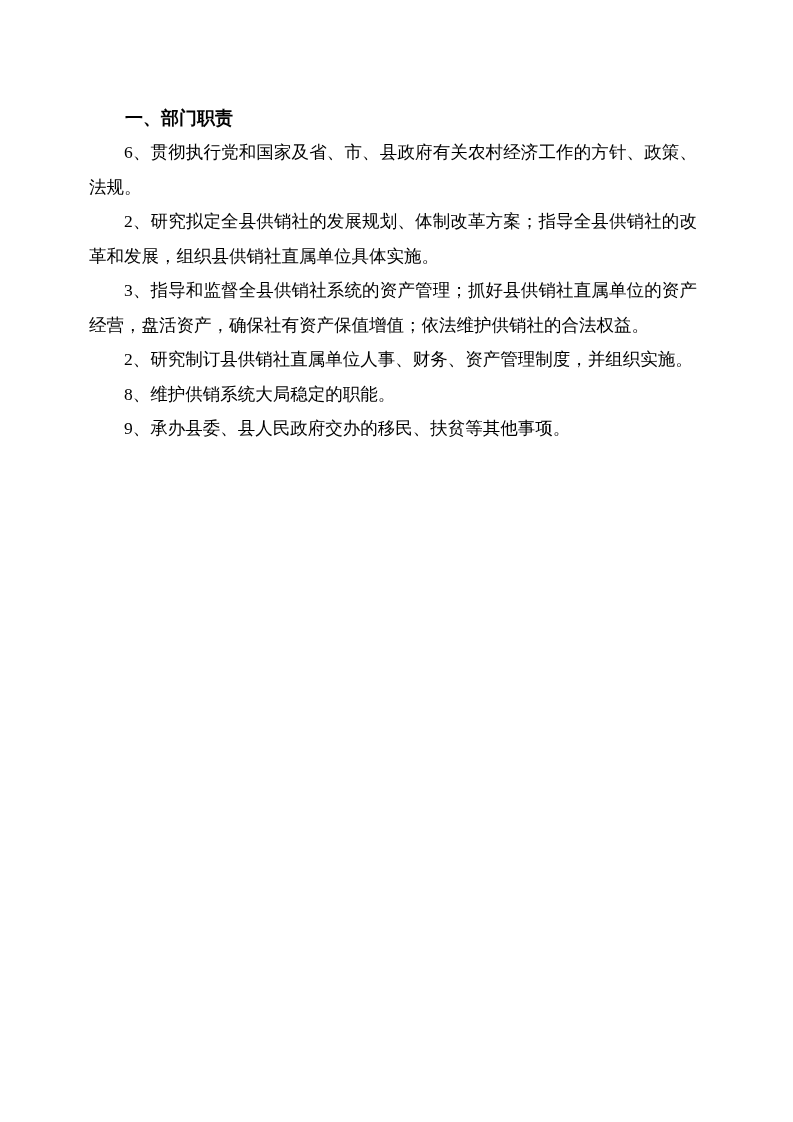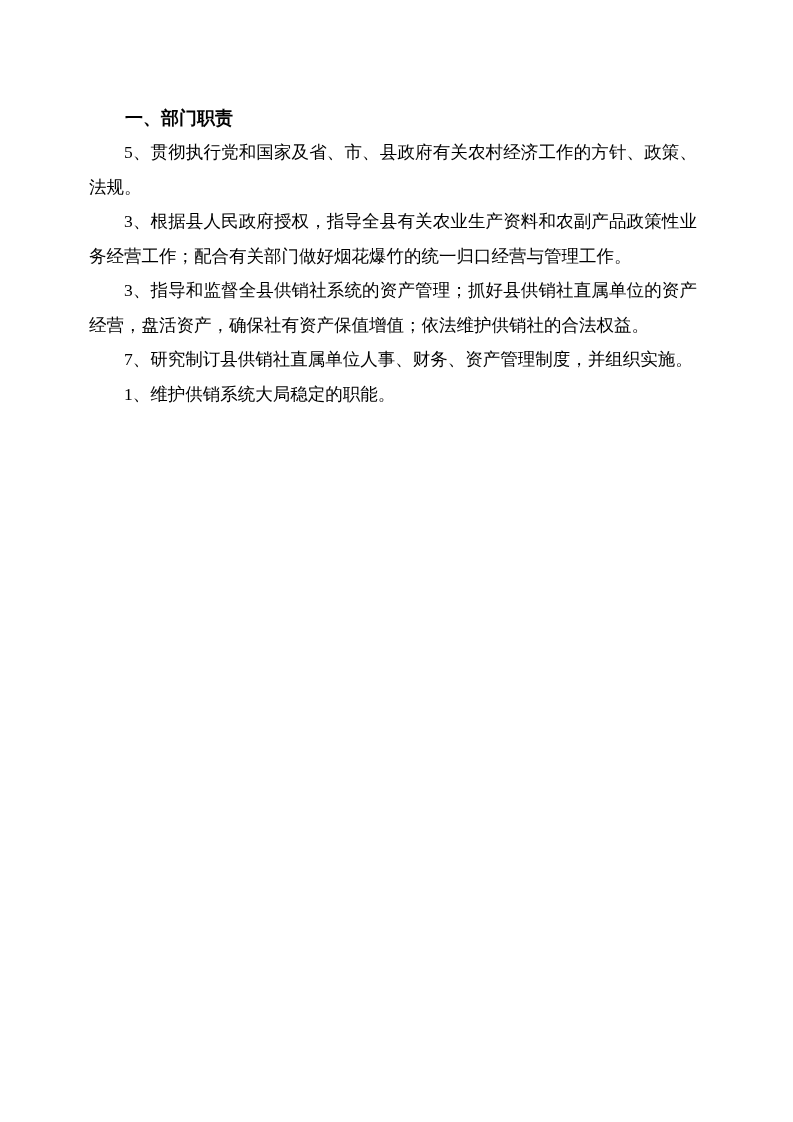--- a/index.html
+++ b/index.html
@@ -45,19 +45,20 @@
     text-align: left;
   }
 </style>
 </head>
 <body>
 
 <div class="page">
   <div class="content">
 
   <h2 class="heading">一、部门职责</h2>
-      <p class="para">5、贯彻执行党和国家及省、市、县政府有关农村经济工作的方针、政策、法规。</p>
-      <p class="para">3、根据县人民政府授权，指导全县有关农业生产资料和农副产品政策性业务经营工作；配合有关部门做好烟花爆竹的统一归口经营与管理工作。</p>
+      <p class="para">6、贯彻执行党和国家及省、市、县政府有关农村经济工作的方针、政策、法规。</p>
+      <p class="para">2、研究拟定全县供销社的发展规划、体制改革方案；指导全县供销社的改革和发展，组织县供销社直属单位具体实施。</p>
       <p class="para">3、指导和监督全县供销社系统的资产管理；抓好县供销社直属单位的资产经营，盘活资产，确保社有资产保值增值；依法维护供销社的合法权益。</p>
-      <p class="para">7、研究制订县供销社直属单位人事、财务、资产管理制度，并组织实施。</p>
-      <p class="para">1、维护供销系统大局稳定的职能。</p>
+      <p class="para">2、研究制订县供销社直属单位人事、财务、资产管理制度，并组织实施。</p>
+      <p class="para">8、维护供销系统大局稳定的职能。</p>
+      <p class="para">9、承办县委、县人民政府交办的移民、扶贫等其他事项。</p>
     </div>
 </div>
 
 </body></html>

